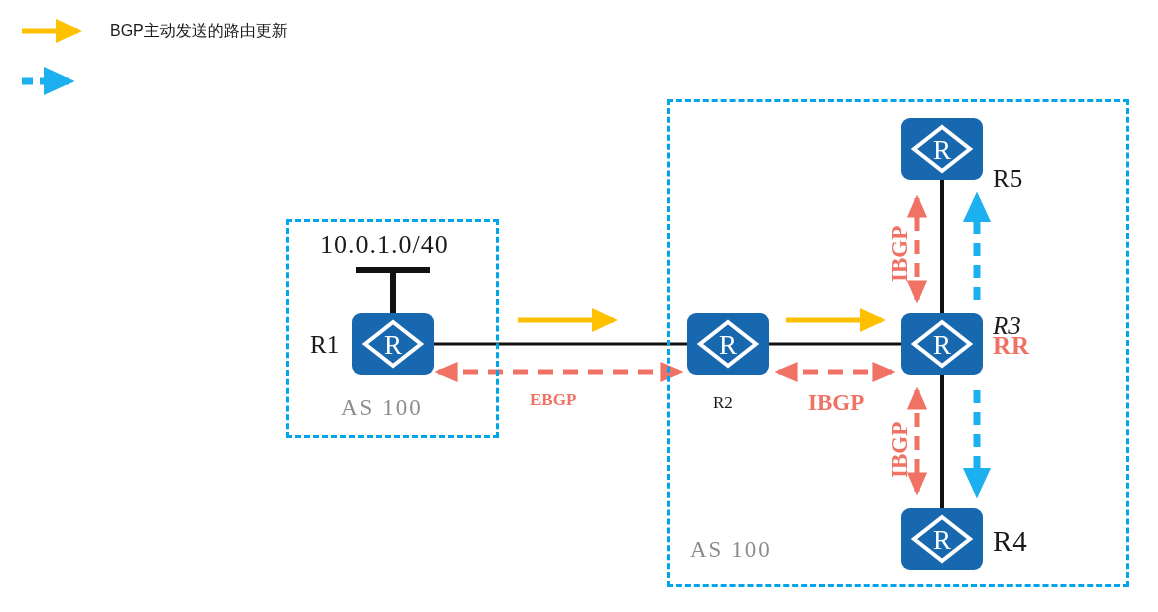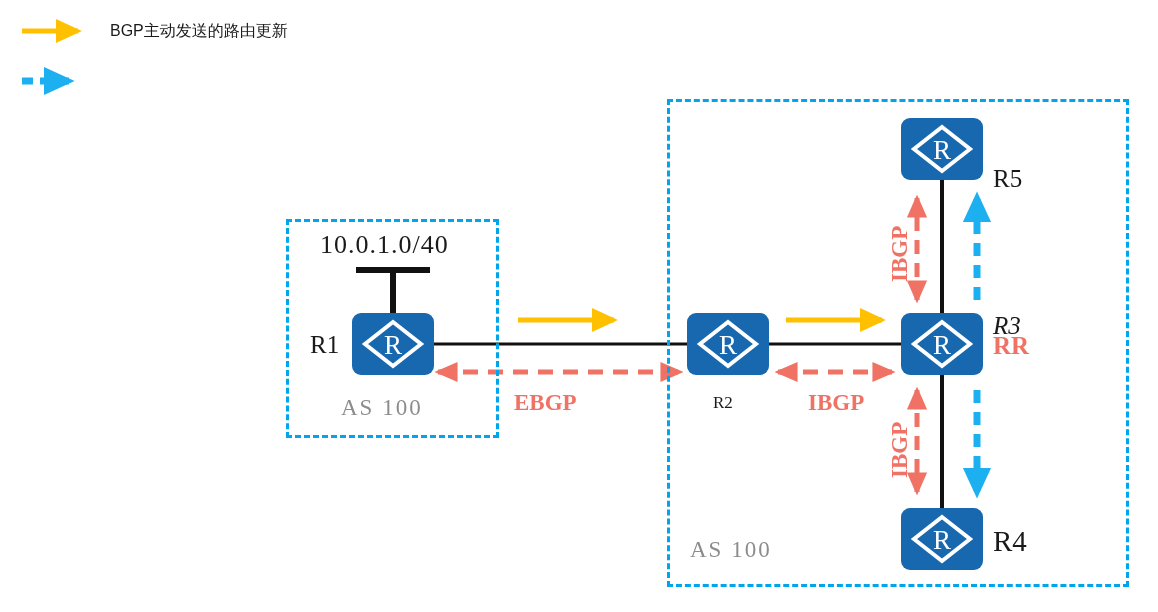--- a/index.html
+++ b/index.html
@@ -149,21 +149,21 @@
   <div class="lbl dark" style="left:993px;top:527px;font-size:29px;">R4</div>
 
   <div class="router" style="left:901px;top:118px;">
     <svg width="82" height="62" viewBox="0 0 82 62">
       <path d="M41 9 L69 31 L41 53 L13 31 Z" fill="none" stroke="#ffffff" stroke-width="4"></path>
       <text x="41" y="41" text-anchor="middle" font-family="Liberation Serif, serif" font-size="27" fill="#ffffff">R</text>
     </svg>
   </div>
   <div class="lbl dark" style="left:993px;top:166px;font-size:25px;">R5</div>
 
-  <div class="lbl red" style="left:514px;top:391px;font-size:23px;font-weight:bold;">EBGP</div>
+  <div class="lbl red" style="left:530px;top:391px;font-size:17px;font-weight:bold;">EBGP</div>
 
   <div class="lbl red" style="left:808px;top:391px;font-size:23px;font-weight:bold;">IBGP</div>
 
   <div class="lbl red rot" style="left:888px;top:282px;font-size:23px;font-weight:bold;">IBGP</div>
 
   <div class="lbl red rot" style="left:888px;top:478px;font-size:23px;font-weight:bold;">IBGP</div>
 
 </div>
 
 </body></html>

